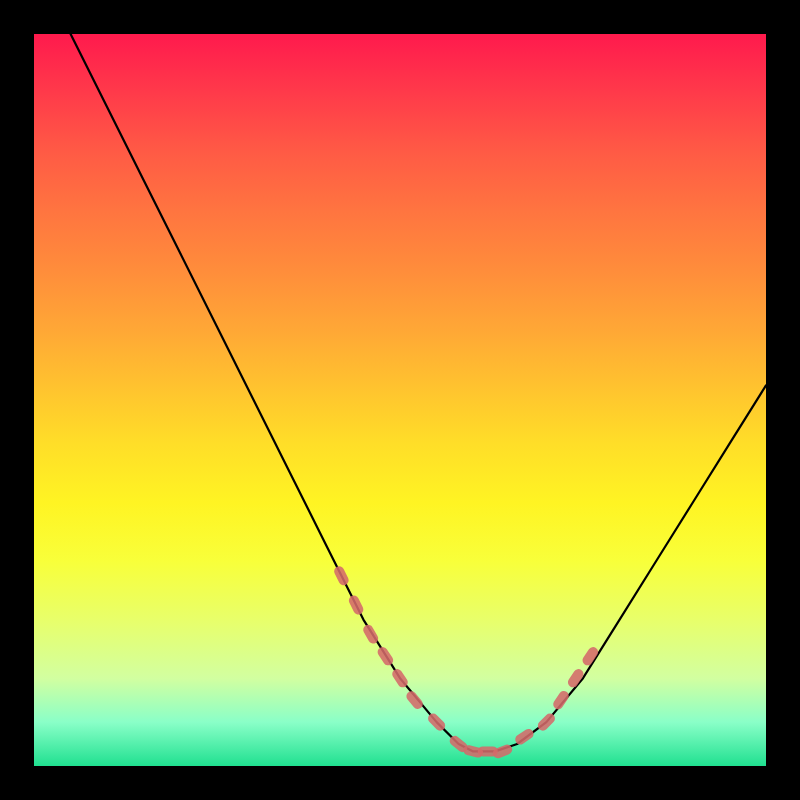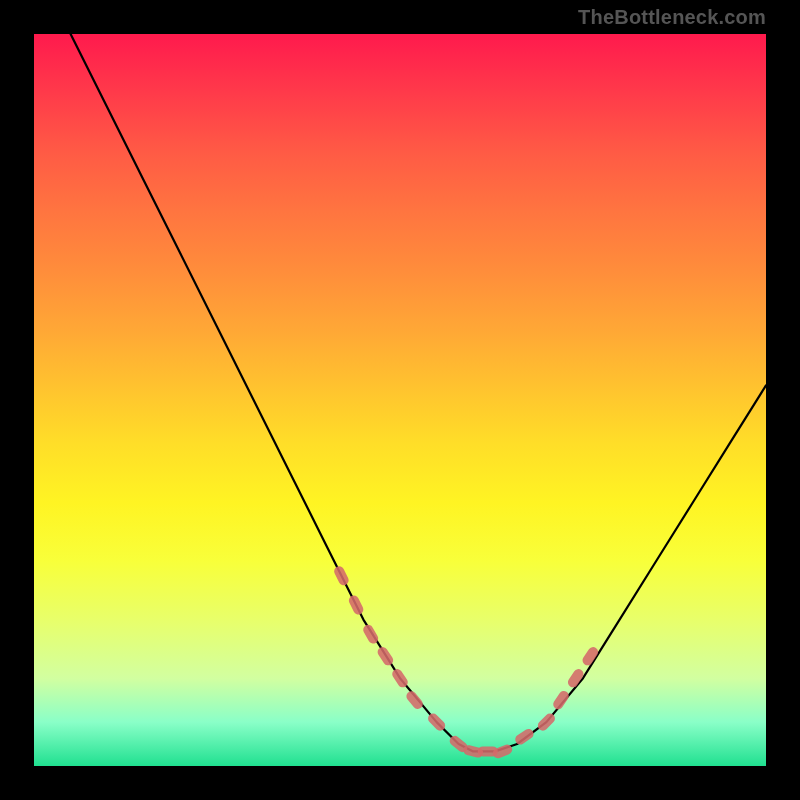--- a/index.html
+++ b/index.html
@@ -57,21 +57,20 @@
     top: 0;
     width: 732px;
     height: 732px;
   }
 </style>
 </head>
 <body>
 
 <div class="frame">
 
-  <div class="attribution">TheBottleneck.com</div>
 
   <div class="plot-area">
     <svg class="curve" viewBox="0 0 732 732" preserveAspectRatio="none">
       <path id="curve-path" fill="none" stroke="#000" stroke-width="2.2" stroke-linecap="round" stroke-linejoin="round" d="M0.0 -73.2 L36.6 0.0 L73.2 73.2 L109.8 146.4 L146.4 219.6 L183.0 292.8 L219.6 366.0 L256.2 439.2 L292.8 512.4 L329.4 585.6 L366.0 644.2 L402.6 688.1 L424.6 710.0 L439.2 717.4 L461.2 717.4 L483.1 710.0 L512.4 688.1 L549.0 644.2 L585.6 585.6 L622.2 527.0 L658.8 468.5 L695.4 409.9 L732.0 351.4"></path>
       <g id="markers">
           <rect x="297.4" y="536.7" width="20" height="10" rx="5" ry="5" fill="#d46a6a" opacity="0.88" transform="rotate(63.4 307.4 541.7)"></rect>
           <rect x="312.1" y="566.0" width="20" height="10" rx="5" ry="5" fill="#d46a6a" opacity="0.88" transform="rotate(63.4 322.1 571.0)"></rect>
           <rect x="326.7" y="595.2" width="20" height="10" rx="5" ry="5" fill="#d46a6a" opacity="0.88" transform="rotate(60.3 336.7 600.2)"></rect>
           <rect x="341.4" y="617.2" width="20" height="10" rx="5" ry="5" fill="#d46a6a" opacity="0.88" transform="rotate(56.3 351.4 622.2)"></rect>
           <rect x="356.0" y="639.2" width="20" height="10" rx="5" ry="5" fill="#d46a6a" opacity="0.88" transform="rotate(56.3 366.0 644.2)"></rect>

